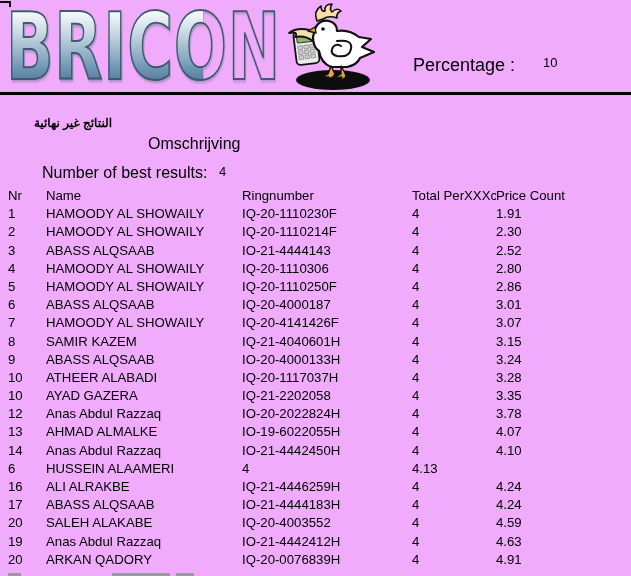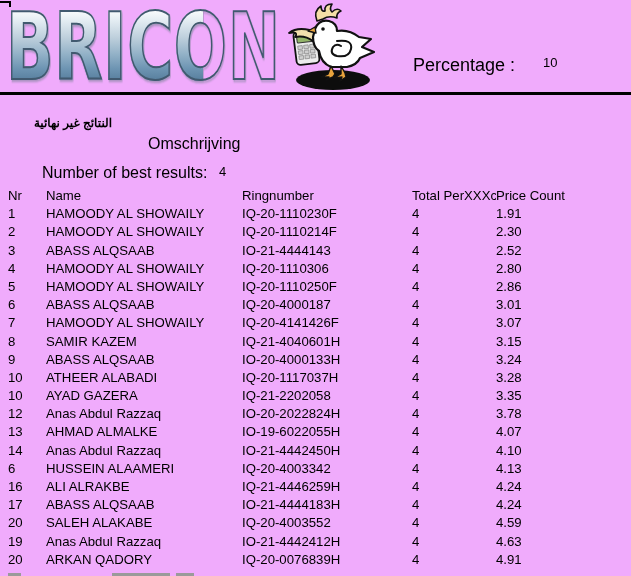--- a/index.html
+++ b/index.html
@@ -227,21 +227,20 @@
         <div class="trow">
           <span>14</span>
           <span>Anas Abdul Razzaq</span>
           <span>IO-21-4442450H</span>
           <span>4</span>
           <span>4.10</span>
         </div>
         <div class="trow">
           <span>6</span>
           <span>HUSSEIN ALAAMERI</span>
-          <span>IQ-20-4003342</span>
           <span>4</span>
           <span>4.13</span>
         </div>
         <div class="trow">
           <span>16</span>
           <span>ALI ALRAKBE</span>
           <span>IQ-21-4446259H</span>
           <span>4</span>
           <span>4.24</span>
         </div>

